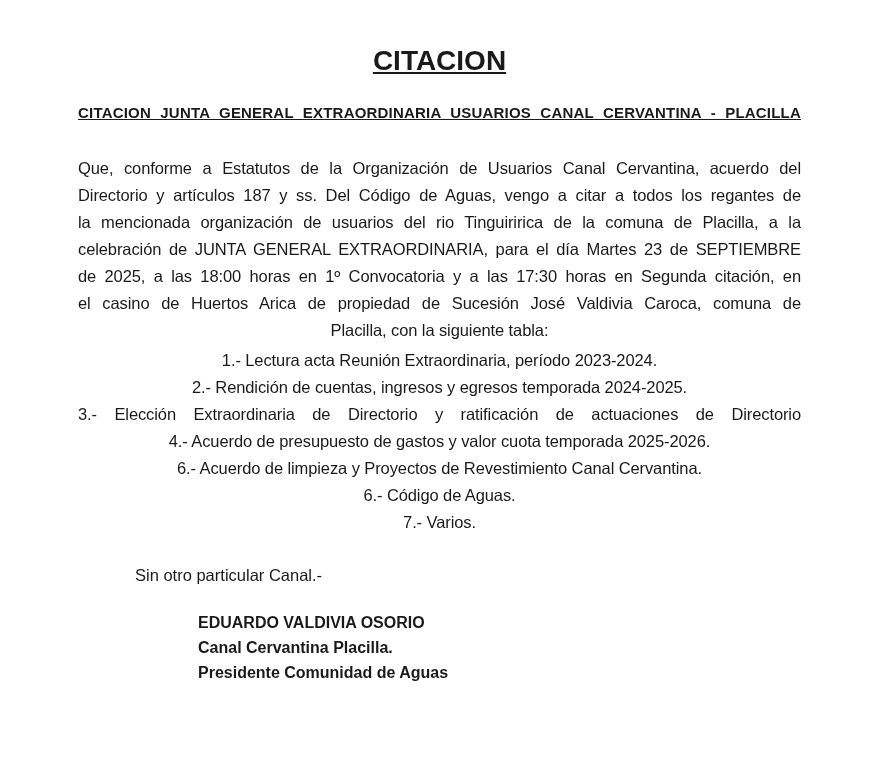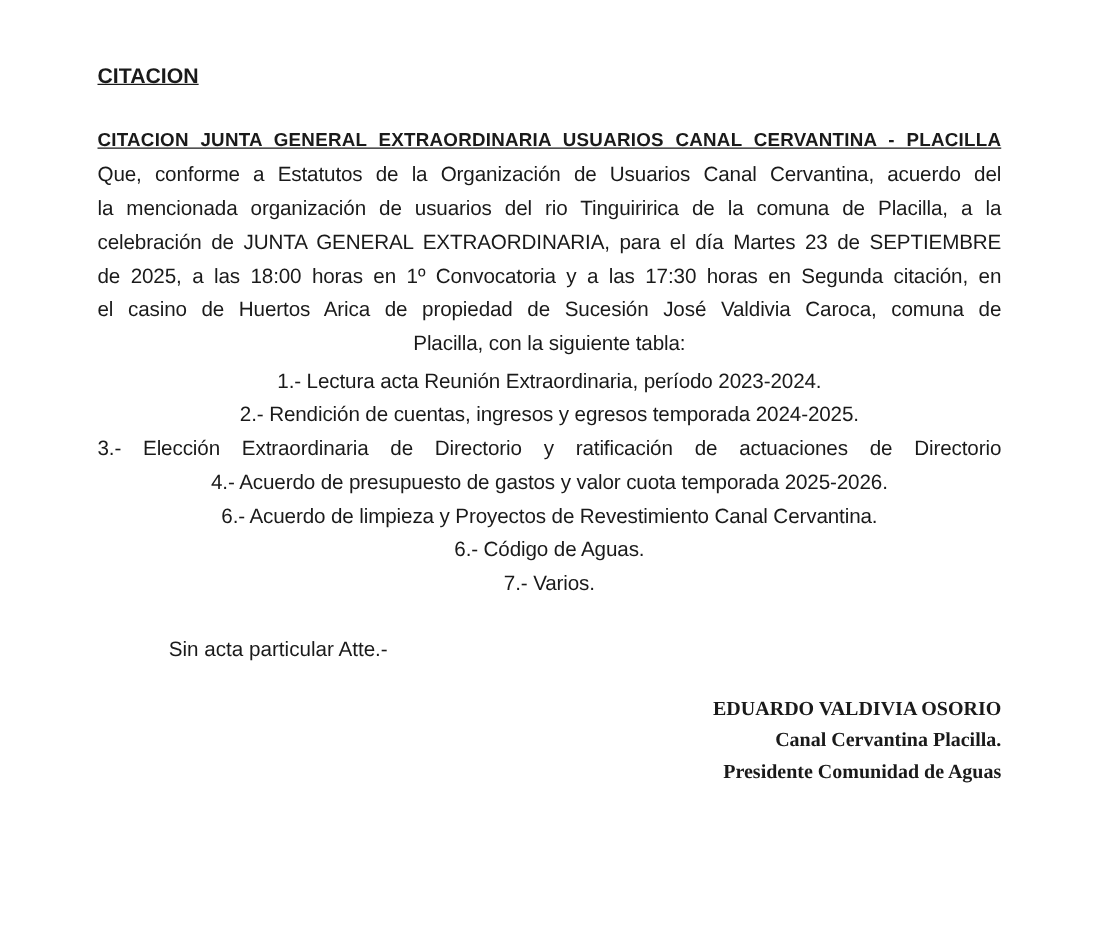--- a/index.html
+++ b/index.html
@@ -16,83 +16,83 @@
   }
   .page {
     box-sizing: border-box;
     width: 879px;
     height: 758px;
     padding: 49px 78px 0 78px;
     background: #ffffff;
   }
   .doc-title {
     margin: 0;
-    font-size: 17px;
+    font-size: 28px;
     font-weight: bold;
     line-height: 24px;
-    text-align: left;
+    text-align: center;
     text-decoration: underline;
   }
   .doc-subtitle {
     margin: 30px 0 0 0;
     font-size: 15px;
     font-weight: bold;
     line-height: 20px;
     letter-spacing: 0.2px;
     text-align: justify;
     text-align-last: justify;
     text-decoration: underline;
     white-space: nowrap;
   }
   .doc-text {
     font-size: 16.5px;
     line-height: 27px;
     letter-spacing: -0.1px;
   }
   .body-paragraph {
-    margin-top: 4px;
+    margin-top: 32px;
   }
   .agenda {
     margin-top: 3px;
   }
   .line {
     text-align: center;
   }
   .line.just {
     text-align: justify;
     text-align-last: justify;
   }
   .closing {
     margin: 26px 0 0 57px;
     font-size: 16.5px;
     line-height: 27px;
   }
   .signature {
     margin: 21px 0 16px 120px;
-    text-align: right;
+    text-align: left;
     font-weight: bold;
     font-size: 16px;
     line-height: 25px;
-    font-family: Liberation Serif, serif;
   }
   .signature div {
     margin: 0;
   }
 </style>
 </head>
 <body>
 
 <div class="page">
 
   <h1 class="doc-title">CITACION</h1>
 
   <h2 class="doc-subtitle">CITACION JUNTA GENERAL EXTRAORDINARIA USUARIOS CANAL CERVANTINA - PLACILLA</h2>
 
   <div class="body-paragraph doc-text">
       <div class="line just">Que, conforme a Estatutos de la Organización de Usuarios Canal Cervantina, acuerdo del</div>
+      <div class="line just">Directorio y artículos 187 y ss. Del Código de Aguas, vengo a citar a todos los regantes de</div>
       <div class="line just">la mencionada organización de usuarios del rio Tinguiririca de la comuna de Placilla, a la</div>
       <div class="line just">celebración de JUNTA GENERAL EXTRAORDINARIA, para el día Martes 23 de SEPTIEMBRE</div>
       <div class="line just">de 2025, a las 18:00 horas en 1º Convocatoria y a las 17:30 horas en Segunda citación, en</div>
       <div class="line just">el casino de Huertos Arica de propiedad de Sucesión José Valdivia Caroca, comuna de</div>
       <div class="line">Placilla, con la siguiente tabla:</div>
     </div>
 
   <div class="agenda doc-text">
       <div class="agenda-item">
         <div class="line">1.- Lectura acta Reunión Extraordinaria, período 2023-2024.</div>
@@ -110,21 +110,21 @@
         <div class="line">6.- Acuerdo de limpieza y Proyectos de Revestimiento Canal Cervantina.</div>
       </div>
       <div class="agenda-item">
         <div class="line">6.- Código de Aguas.</div>
       </div>
       <div class="agenda-item">
         <div class="line">7.- Varios.</div>
       </div>
     </div>
 
-  <div class="closing">Sin acta particular Atte.-</div>
+  <div class="closing">Sin otro particular Canal.-</div>
 
   <div class="signature">
     <div>EDUARDO VALDIVIA OSORIO</div>
     <div>Canal Cervantina Placilla.</div>
     <div>Presidente Comunidad de Aguas</div>
   </div>
 
 </div>
 
 </body></html>

